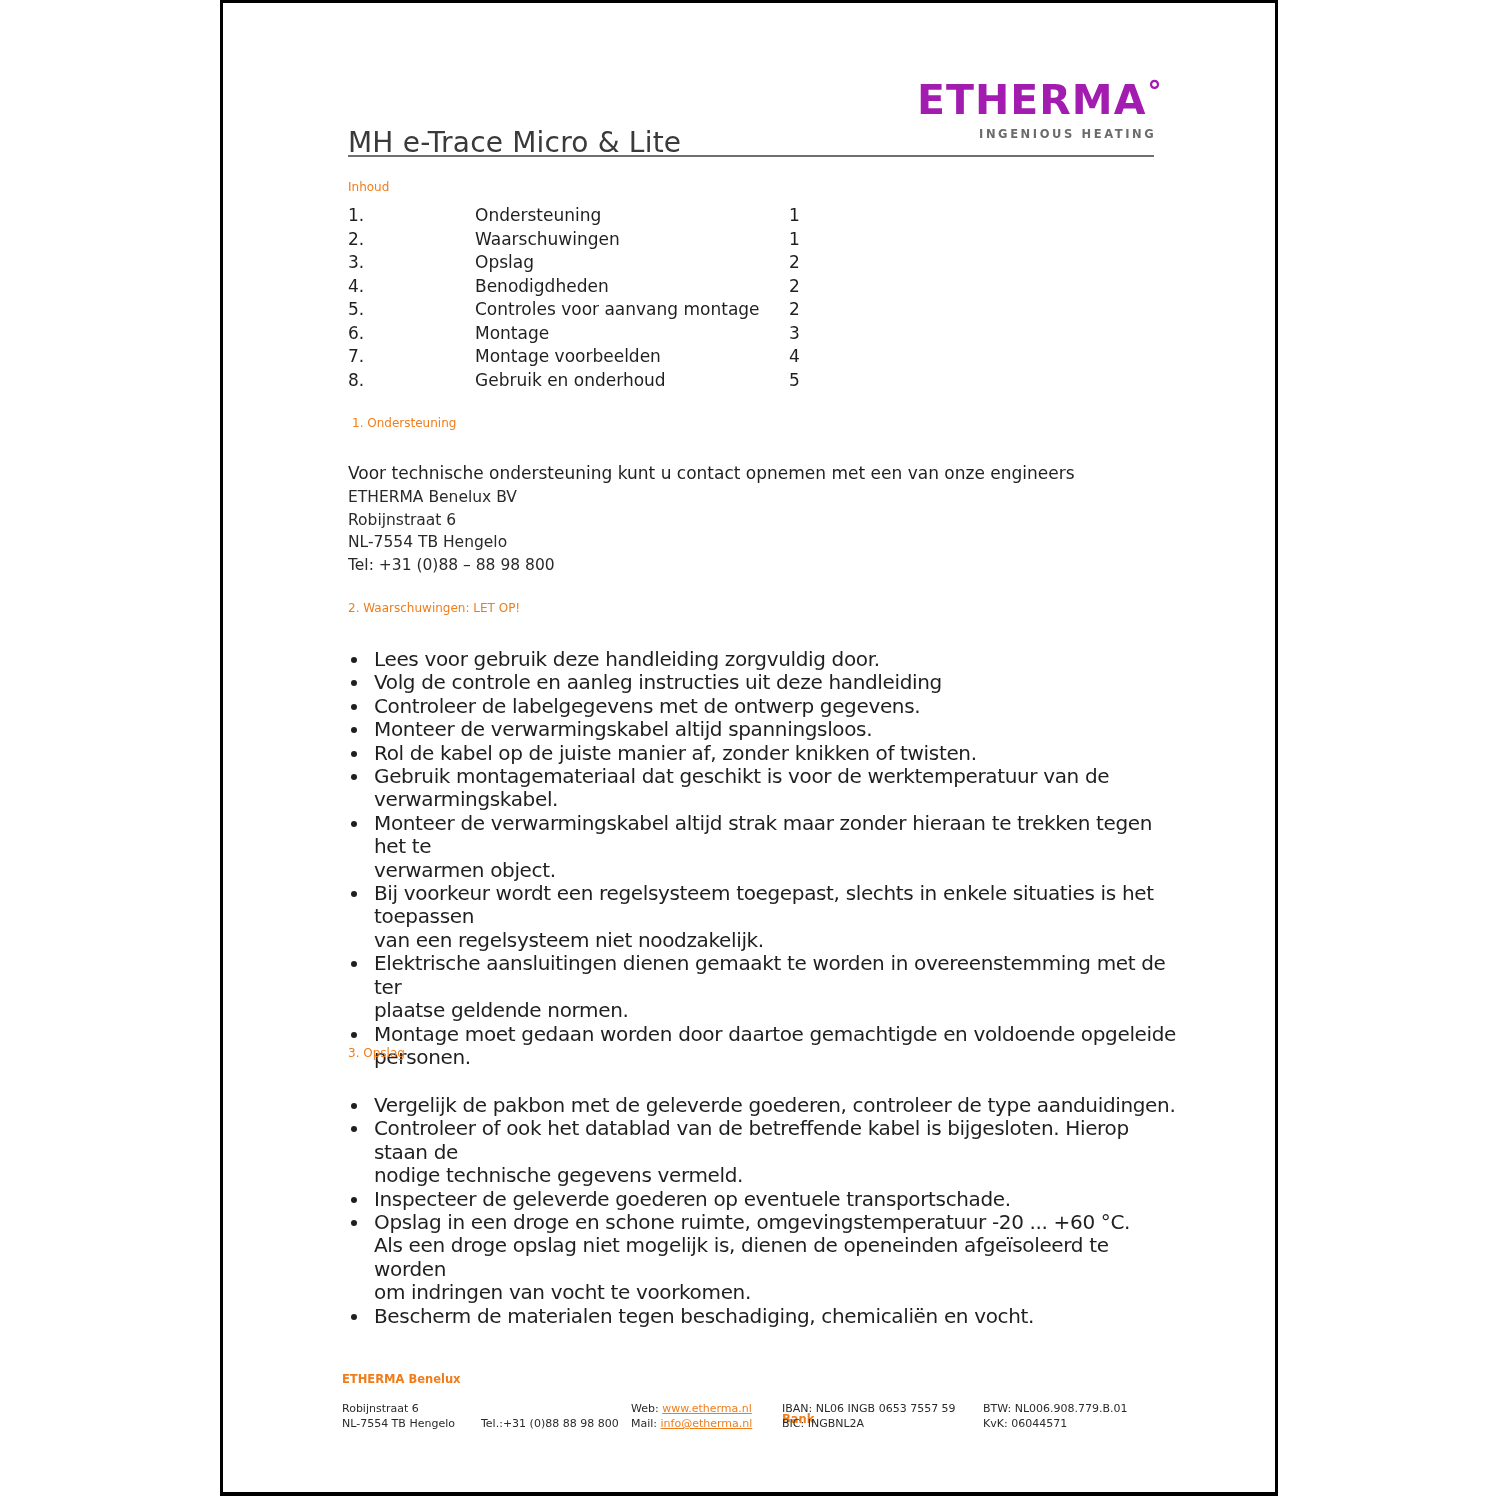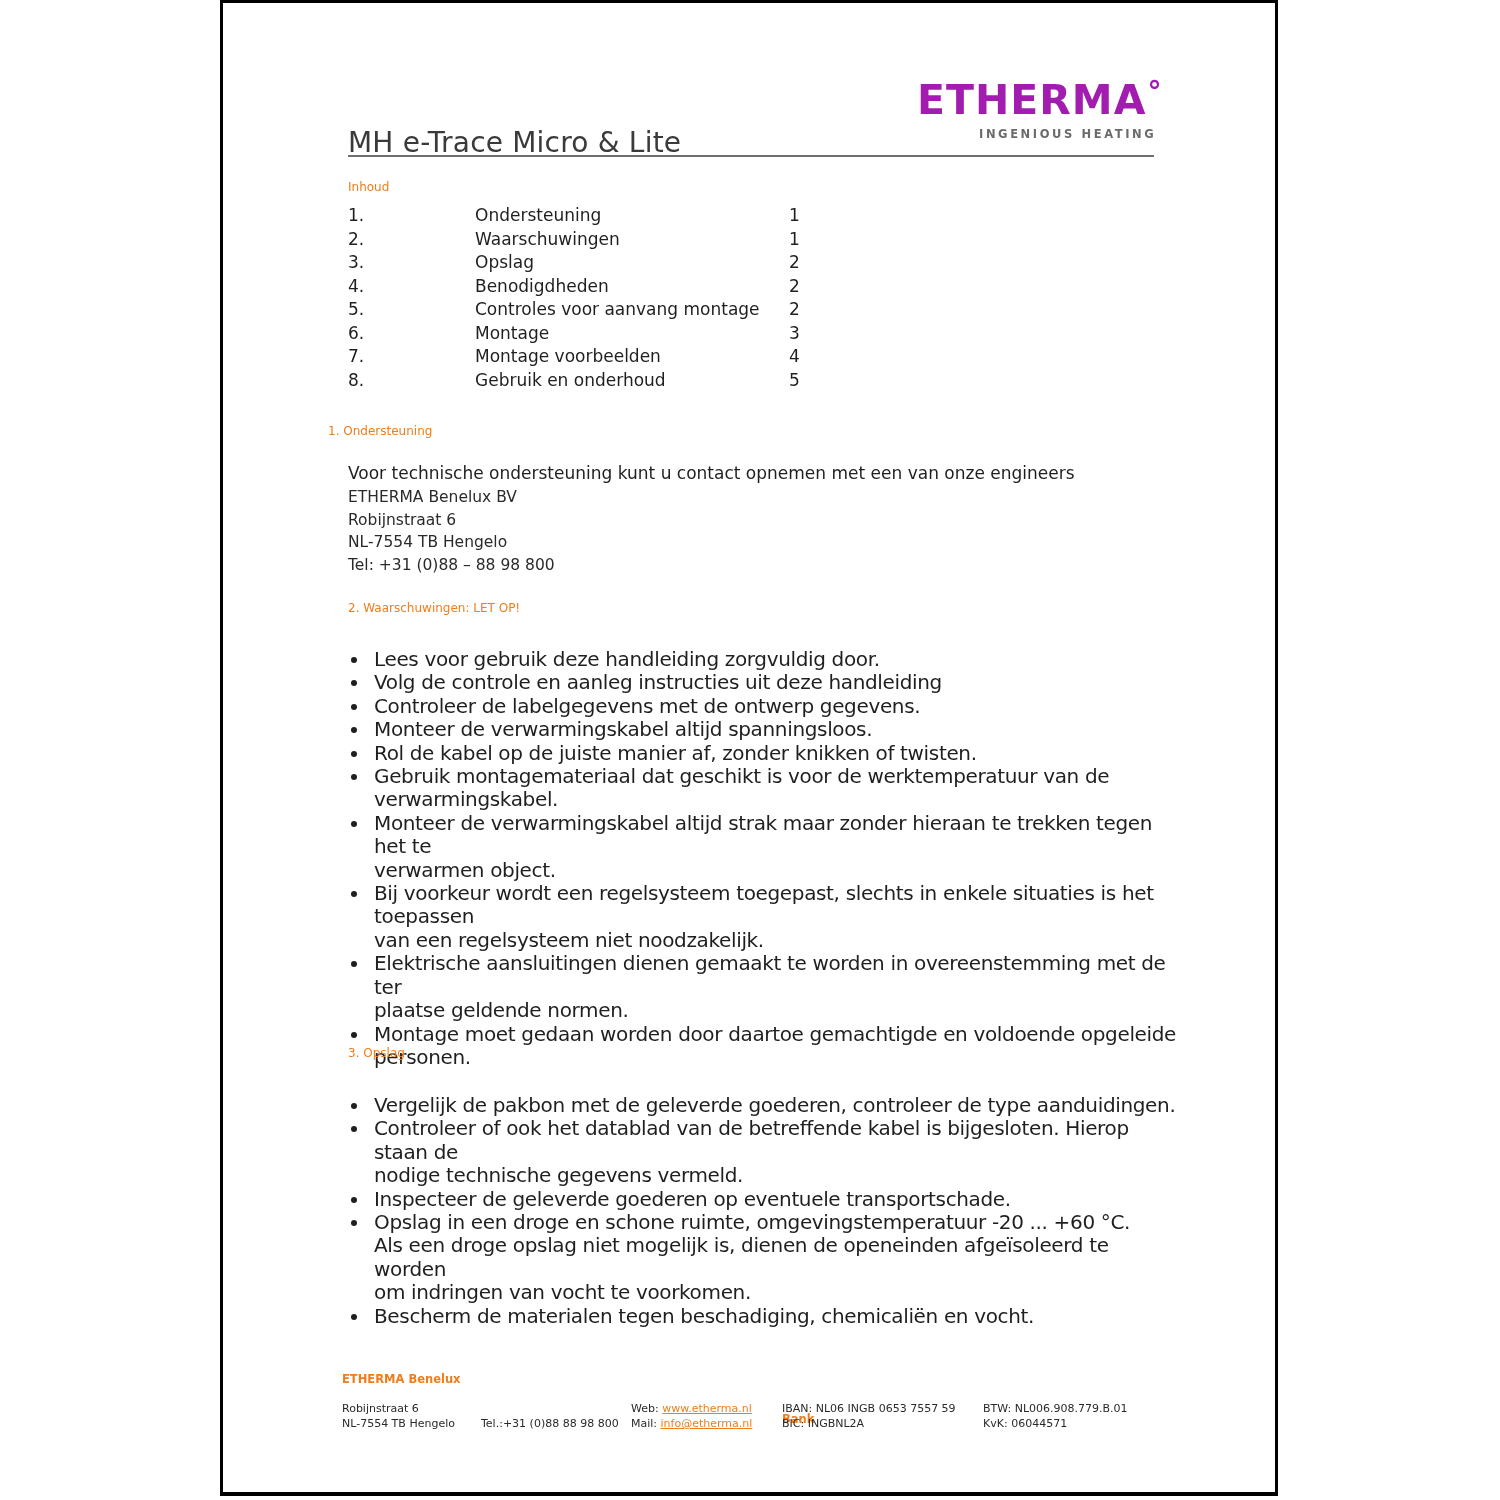--- a/index.html
+++ b/index.html
@@ -202,21 +202,21 @@
   <span class="toc-num">7.</span>
   <span class="toc-label">Montage voorbeelden</span>
   <span class="toc-page">4</span>
 </div>
 <div class="toc-row" style="top:369.5px;">
   <span class="toc-num">8.</span>
   <span class="toc-label">Gebruik en onderhoud</span>
   <span class="toc-page">5</span>
 </div>
 
-<div class="abs orange-heading" style="left:328px; top:416px;margin-top:8px;">1. Ondersteuning</div>
+<div class="abs orange-heading" style="left:352px; top:416px;">1. Ondersteuning</div>
 <div class="abs body-text" style="left:348px; top:463px;">Voor technische ondersteuning kunt u contact opnemen met een van onze engineers</div>
 <div class="addr-line" style="top:488px;">ETHERMA Benelux BV</div>
 <div class="addr-line" style="top:510.5px;">Robijnstraat 6</div>
 <div class="addr-line" style="top:533px;">NL-7554 TB Hengelo</div>
 <div class="addr-line" style="top:555.5px;">Tel: +31 (0)88 – 88 98 800</div>
 
 <div class="abs orange-heading" style="left:348px; top:601px;">2. Waarschuwingen: LET OP!</div>
 <ul class="bullets" style="top:648px;">
   <li><span class="dot"></span><span>Lees voor gebruik deze handleiding zorgvuldig door.</span></li>
   <li><span class="dot"></span><span>Volg de controle en aanleg instructies uit deze handleiding</span></li>

